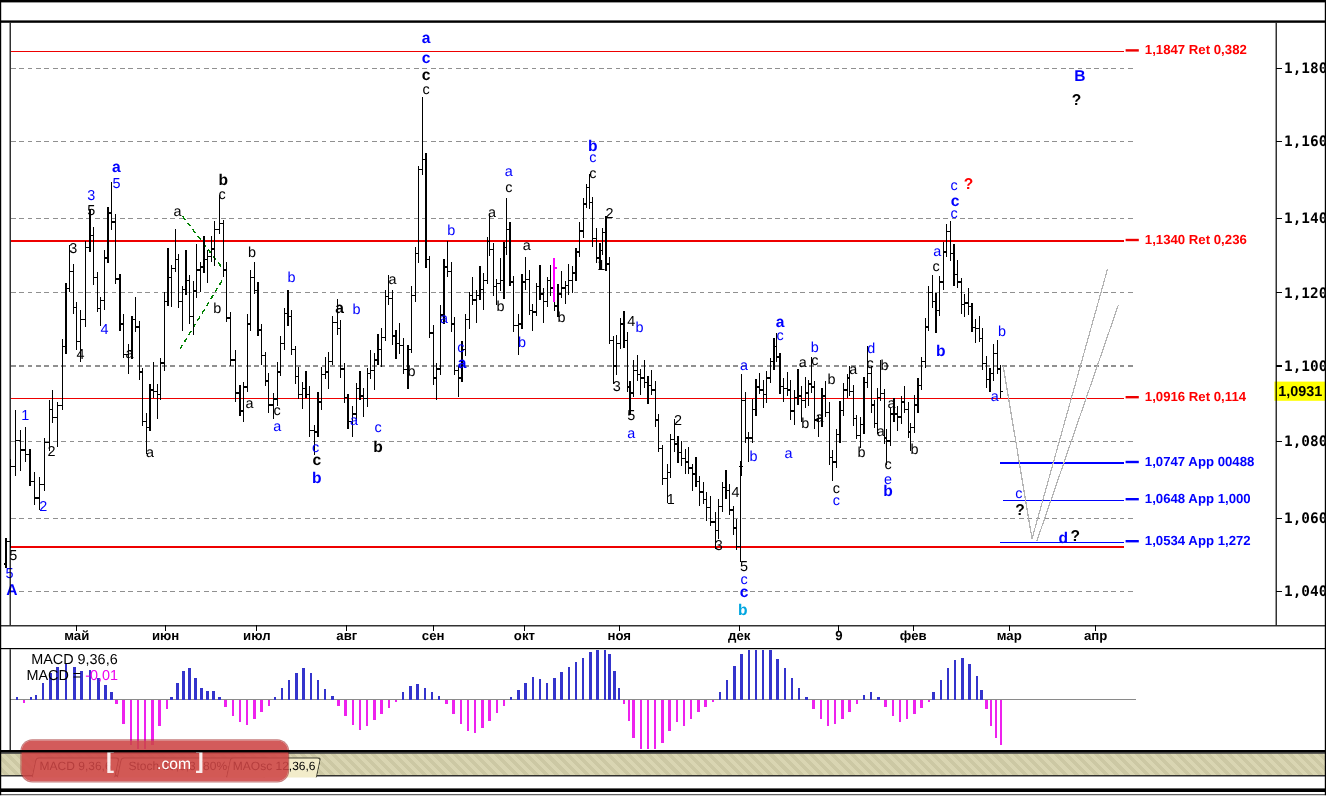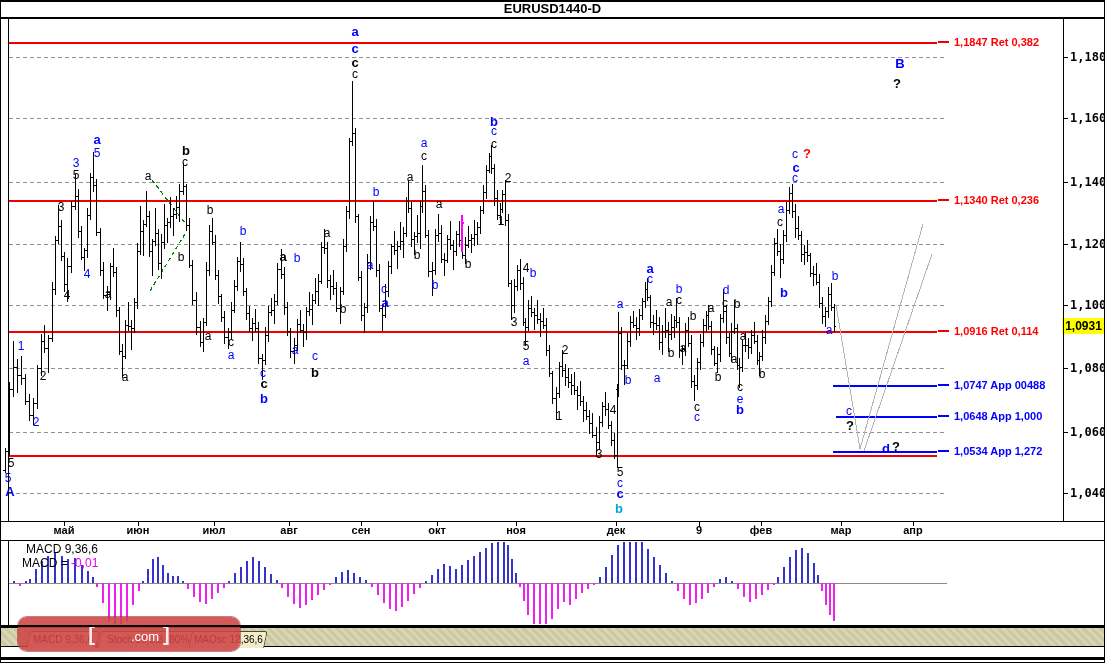--- a/index.html
+++ b/index.html
@@ -41,23 +41,20 @@
         box-shadow:0 0 0 1px rgba(160,40,40,0.6);}
   .lg-br{font-size:20px;font-weight:bold;opacity:.9;margin:0 4px;}
   .lg-main{font-size:21px;font-weight:bold;letter-spacing:-0.5px;}
   .lg-tld{font-size:13px;font-weight:normal;align-self:center;margin-top:4px;margin-left:32px;}
 </style>
 </head>
 <body>
 
 <div class="stage">
 
-  <div class="titlebar">
-    <span>EURUSD1440-D</span>
-  </div>
 
   <svg id="chart-svg" width="1105" height="663">
       <g shape-rendering="crispEdges">
         <line x1="9" y1="57" x2="946" y2="57" stroke="#909090" stroke-width="1" stroke-dasharray="4 3"></line>
         <line x1="9" y1="118" x2="946" y2="118" stroke="#909090" stroke-width="1" stroke-dasharray="4 3"></line>
         <line x1="9" y1="182" x2="946" y2="182" stroke="#909090" stroke-width="1" stroke-dasharray="4 3"></line>
         <line x1="9" y1="244" x2="946" y2="244" stroke="#909090" stroke-width="1" stroke-dasharray="4 3"></line>
         <line x1="9" y1="305" x2="946" y2="305" stroke="#909090" stroke-width="1" stroke-dasharray="4 3"></line>
         <line x1="9" y1="368" x2="946" y2="368" stroke="#909090" stroke-width="1" stroke-dasharray="4 3"></line>
         <line x1="9" y1="432" x2="946" y2="432" stroke="#909090" stroke-width="1" stroke-dasharray="4 3"></line>

